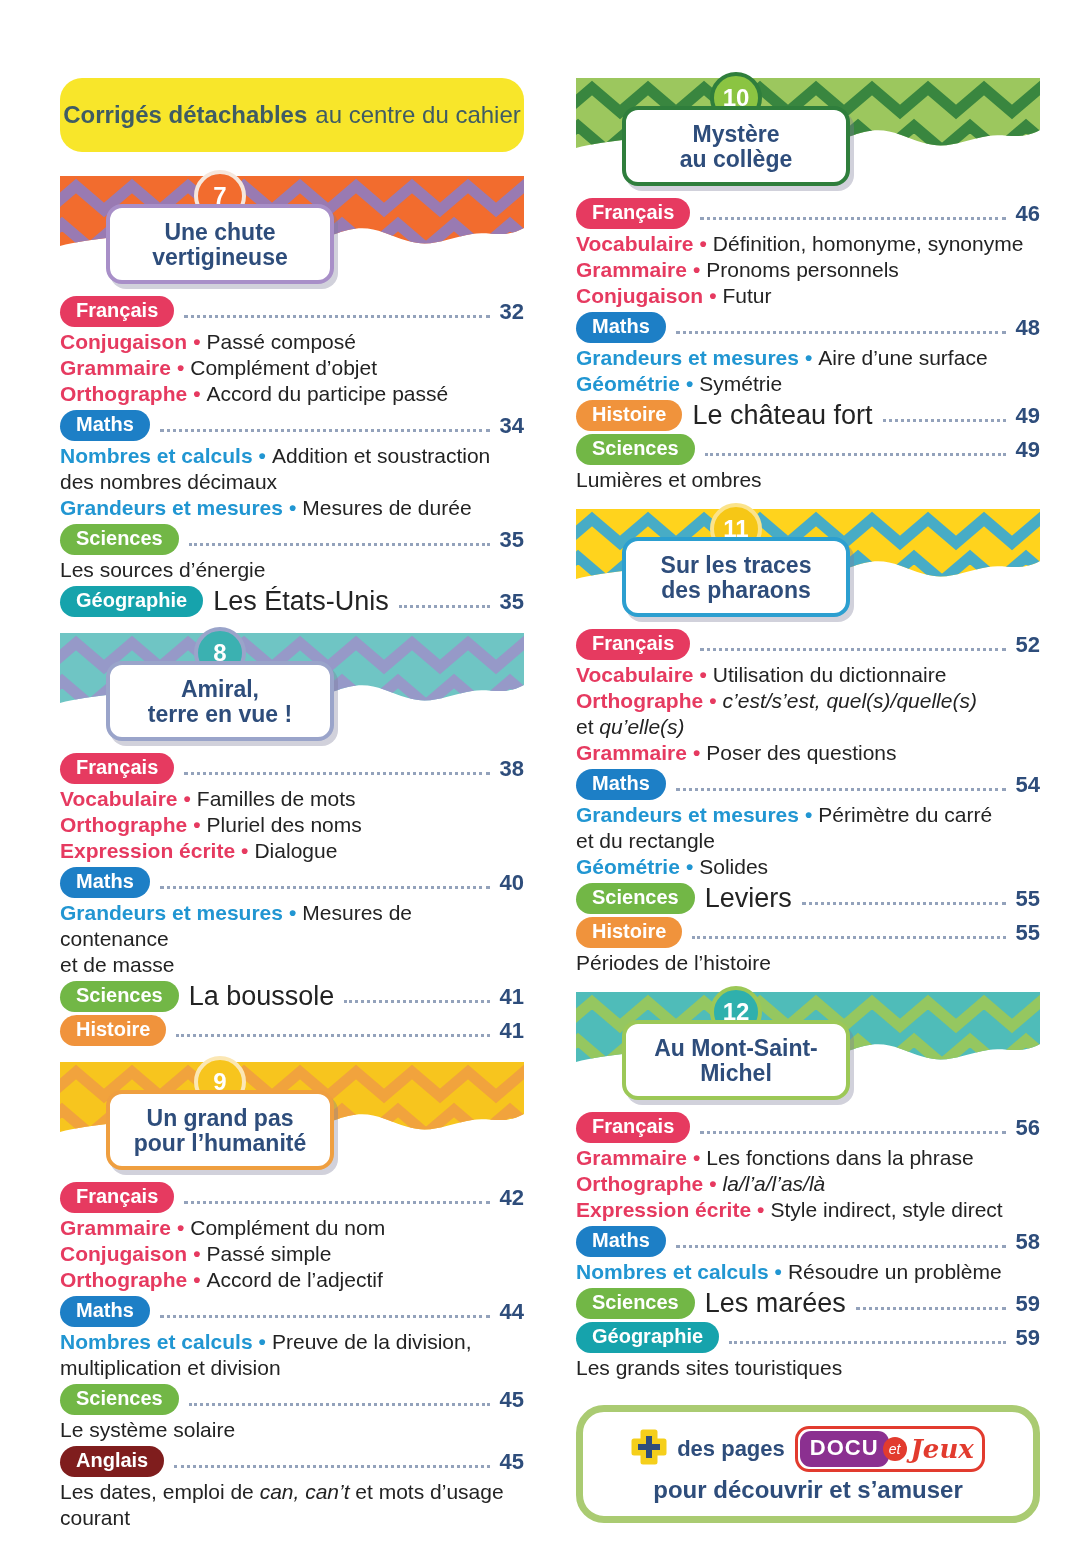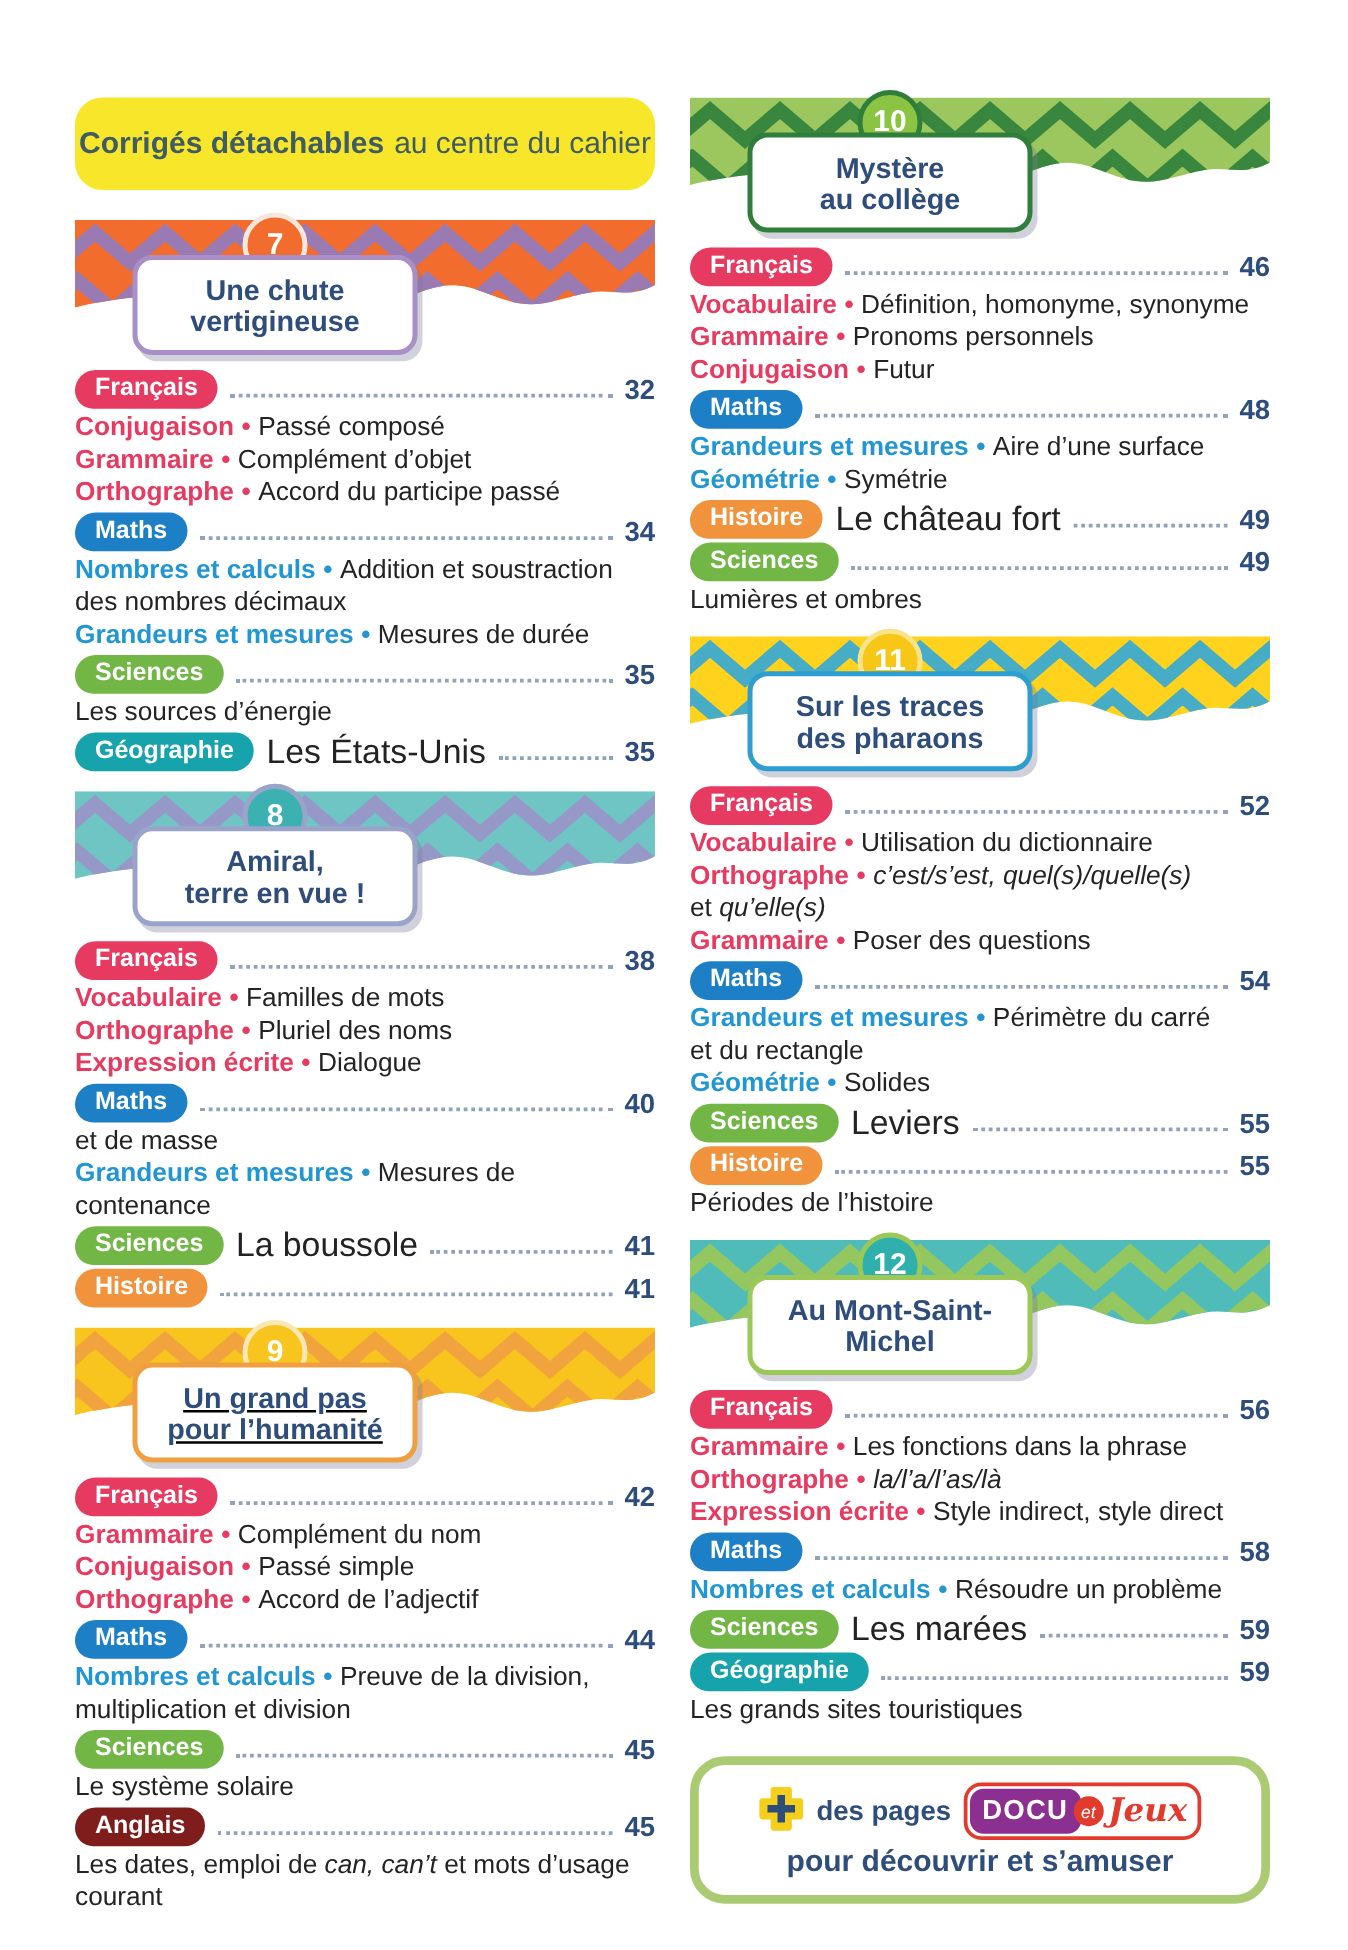--- a/index.html
+++ b/index.html
@@ -1,18 +1,18 @@
 <!DOCTYPE html>
 <html><head>
 <meta charset="utf-8">
 <style>
   html,body{margin:0;padding:0;background:#fff;}
   .page{width:1078px;height:1560px;box-sizing:border-box;background:#fff;
         font-family:"Liberation Sans","DejaVu Sans",sans-serif;
-        padding:78px 55px 0 60px;display:flex;gap:28px;overflow:hidden;position:relative;}
+        padding:78px 55px 0 60px;display:flex;gap:52px;overflow:hidden;position:relative;}
   .column{width:464px;flex:0 0 464px;}
 
   
   .top-banner{background:#f8e62a;border-radius:22px;height:74px;display:flex;align-items:center;
               justify-content:center;color:#3f5c64;font-size:24px;margin-bottom:24px;}
   .tb-bold{font-weight:bold;margin-right:8px;}
 
   
   .chapter{margin-bottom:16px;}
   .chapter-banner{position:relative;height:112px;margin-bottom:8px;}
@@ -138,22 +138,22 @@
           <span class="pagenum">38</span>
         </div>
         <div class="tline"><span class="tlabel" style="color: rgb(230, 58, 96);">Vocabulaire</span><span class="bullet" style="color: rgb(230, 58, 96);">•</span><span>Familles de mots</span></div>
         <div class="tline"><span class="tlabel" style="color: rgb(230, 58, 96);">Orthographe</span><span class="bullet" style="color: rgb(230, 58, 96);">•</span><span>Pluriel des noms</span></div>
         <div class="tline"><span class="tlabel" style="color: rgb(230, 58, 96);">Expression écrite</span><span class="bullet" style="color: rgb(230, 58, 96);">•</span><span>Dialogue</span></div>
         <div class="row">
           <span class="pill" style="background: rgb(29, 127, 198);">Maths</span>
           <span class="leader"></span>
           <span class="pagenum">40</span>
         </div>
+        <div class="tline"><span class="tlabel" style="color: rgb(33, 150, 210);">Grandeurs et mesures</span><span class="bullet" style="color: rgb(33, 150, 210);">•</span><span>Mesures de contenance</span></div>
         <div class="tline"><span>et de masse</span></div>
-        <div class="tline"><span class="tlabel" style="color: rgb(33, 150, 210);">Grandeurs et mesures</span><span class="bullet" style="color: rgb(33, 150, 210);">•</span><span>Mesures de contenance</span></div>
         <div class="row">
           <span class="pill" style="background: rgb(114, 183, 70);">Sciences</span>
           <span class="inline-topic">La boussole</span>
           <span class="leader"></span>
           <span class="pagenum">41</span>
         </div>
         <div class="row">
           <span class="pill" style="background: rgb(240, 147, 60);">Histoire</span>
           <span class="leader"></span>
           <span class="pagenum">41</span>
@@ -167,21 +167,21 @@
                 <path d="M0 0 H464 V52 C444 63 430 55 412 58 C388 62 372 72 348 65 C324 58 312 48 288 54 C264 60 256 70 232 67 C208 64 198 55 174 58 C150 61 140 70 116 68 C92 66 80 58 56 61 C36 63 14 66 0 70 Z"></path>
               </clipPath>
             </defs>
             <path d="M0 0 H464 V52 C444 63 430 55 412 58 C388 62 372 72 348 65 C324 58 312 48 288 54 C264 60 256 70 232 67 C208 64 198 55 174 58 C150 61 140 70 116 68 C92 66 80 58 56 61 C36 63 14 66 0 70 Z" fill="#f7c51e"></path>
             <g clip-path="url(#bandclip2)" fill="none" stroke="#ef9f40" stroke-width="11" stroke-opacity="0.9">
               <path d="M-12 34 L16 10 L44 34 L72 10 L100 34 L128 10 L156 34 L184 10 L212 34 L240 10 L268 34 L296 10 L324 34 L352 10 L380 34 L408 10 L436 34 L464 10 L492 34"></path>
               <path d="M-26 72 L2 48 L30 72 L58 48 L86 72 L114 48 L142 72 L170 48 L198 72 L226 48 L254 72 L282 48 L310 72 L338 48 L366 72 L394 48 L422 72 L450 48 L478 72"></path>
             </g>
           </svg>
           <div class="chapter-num" style="background: rgb(247, 197, 30); border-color: rgb(251, 231, 180);">9</div>
-          <div class="chapter-card" style="border-color: rgb(239, 159, 64); text-decoration: underline;">
+          <div class="chapter-card" style="border-color: rgb(239, 159, 64);">
             <div class="chapter-title-line">Un grand pas</div>
             <div class="chapter-title-line">pour l’humanité</div>
           </div>
         </div>
         <div class="row">
           <span class="pill" style="background: rgb(230, 58, 96);">Français</span>
           <span class="leader"></span>
           <span class="pagenum">42</span>
         </div>
         <div class="tline"><span class="tlabel" style="color: rgb(230, 58, 96);">Grammaire</span><span class="bullet" style="color: rgb(230, 58, 96);">•</span><span>Complément du nom</span></div>

